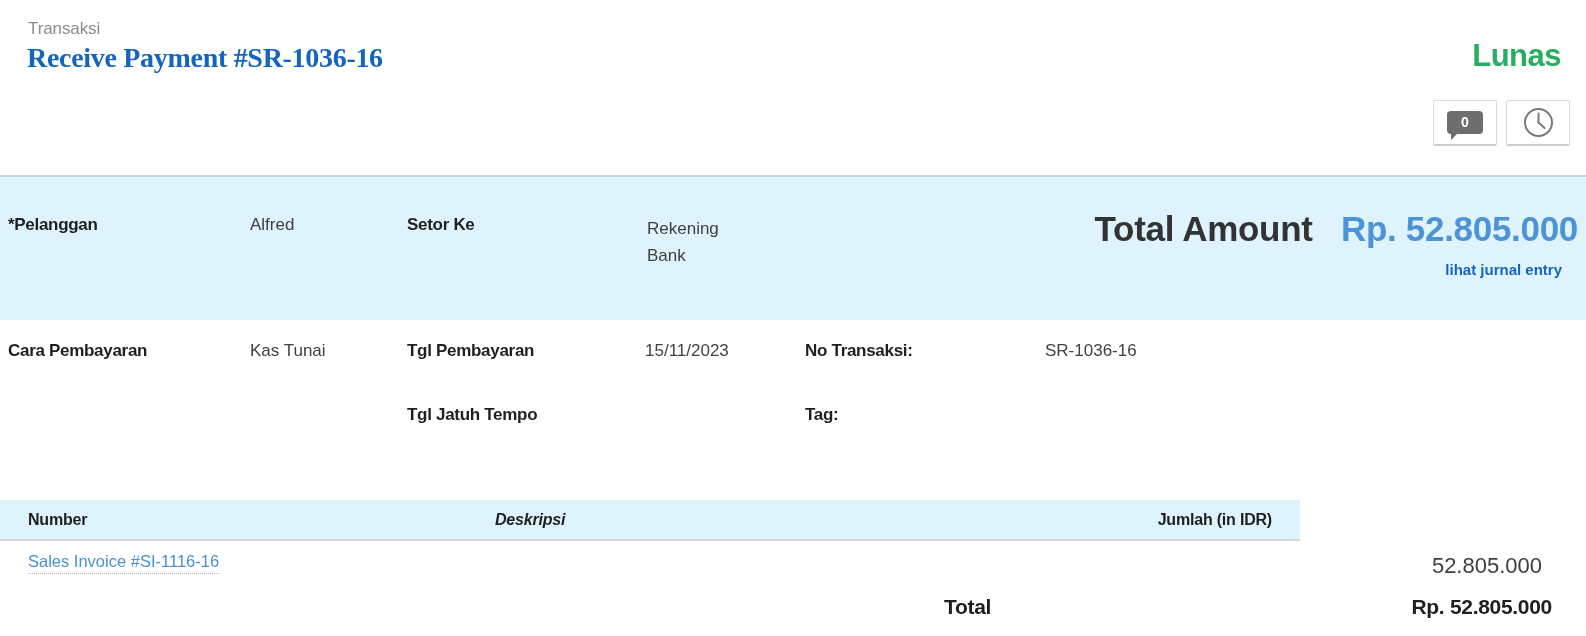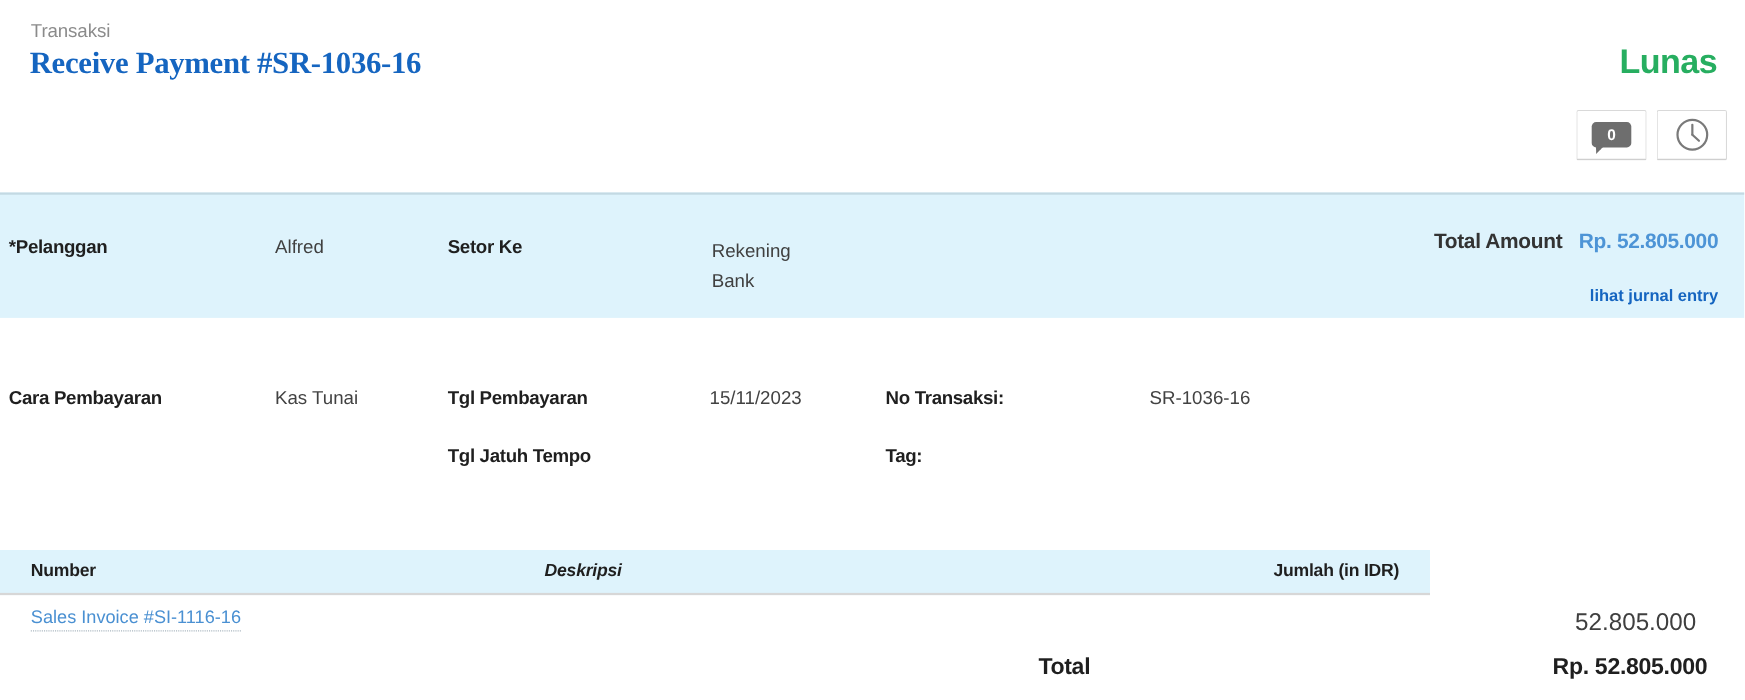--- a/index.html
+++ b/index.html
@@ -14,38 +14,38 @@
 
   .actions { position:absolute; right:16px; top:100px; display:flex; gap:9px; }
   .action-btn { width:64px; height:46px; background:#ffffff; border:1px solid #d9d9d9; border-bottom:2px solid #cfcfcf;
                 border-radius:2px; display:flex; align-items:center; justify-content:center; cursor:pointer; }
   .bubble { position:relative; min-width:36px; height:23px; background:#6e6e6e; border-radius:4px;
             color:#ffffff; font-size:14px; font-weight:bold; text-align:center; line-height:23px; padding:0 6px; }
   .bubble::after { content:""; position:absolute; left:4px; bottom:-6px; width:0; height:0;
                    border:4px solid transparent; border-top-color:#6e6e6e; border-left-color:#6e6e6e; }
 
   
-  .band { position:absolute; left:0; top:175px; width:1586px; height:114px; background:#def3fc; border-top:2px solid #c3d9e3; }
+  .band { position:absolute; left:0; top:175px; width:1586px; height:145px; background:#def3fc; border-top:2px solid #c3d9e3; }
   .lbl { font-size:17px; font-weight:bold; color:#1f1f1f; letter-spacing:-0.3px; }
   .val { font-size:17px; color:#424242; }
   .link { font-size:17px; color:#404040; cursor:pointer; text-decoration:none; }
 
   .band .c1l { position:absolute; left:8px;   top:38px; }
   .band .c1v { position:absolute; left:250px; top:38px; }
   .band .c2l { position:absolute; left:407px; top:38px; }
   .band .c2v { position:absolute; left:647px; top:38px; width:96px; line-height:27px; }
-  .total-amount { position:absolute; right:24px; top:32px; font-size:19px; letter-spacing:-0.3px; white-space:nowrap; }
+  .total-amount { position:absolute; right:8px; top:32px; font-size:35px; letter-spacing:-0.3px; white-space:nowrap; }
   .total-amount .ta-label { font-weight:600; color:#333333; }
   .total-amount .ta-value { font-weight:600; color:#4d94d6; cursor:pointer; }
   .journal-link { position:absolute; right:24px; top:84px; font-size:15px; font-weight:bold; color:#1565c0; cursor:pointer; }
 
   
   .details { position:absolute; left:0; top:320px; width:1586px; height:180px; }
   .details span { position:absolute; white-space:nowrap; }
-  .r1 { top:32px; } .r2 { top:85px; }
+  .r1 { top:21px; } .r2 { top:85px; }
   .x1 { left:8px; } .x2 { left:250px; } .x3 { left:407px; } .x4 { left:645px; } .x5 { left:805px; } .x6 { left:1045px; }
 
   
   .thead { position:absolute; left:0; top:500px; width:1300px; height:41px; background:#def3fc; border-bottom:2px solid #d7d7d7; }
   .th { position:absolute; top:11px; font-size:16px; font-weight:bold; color:#1f1f1f; letter-spacing:-0.2px; }
   .th-number { left:28px; } .th-desc { left:495px;font-style:italic; } .th-amount { right:28px; }
 
   .trow-link { position:absolute; left:28px; top:552px; font-size:16.5px; color:#4a90d2; cursor:pointer;
                border-bottom:1px dotted #a9b6bf; padding-bottom:2px; }
   .trow-amount { position:absolute; right:44px; top:553px; font-size:22px; color:#3f3f3f; }

